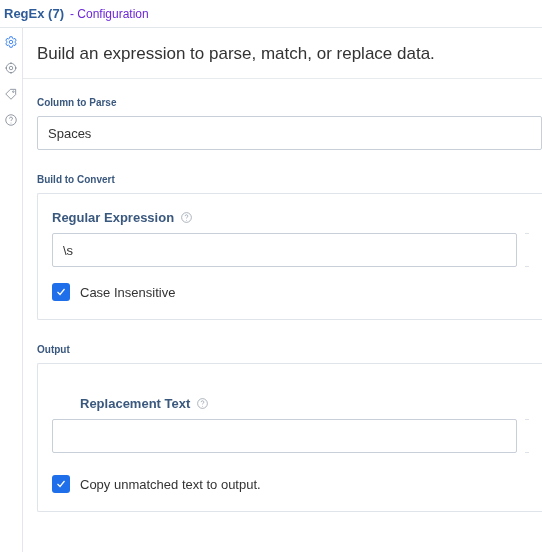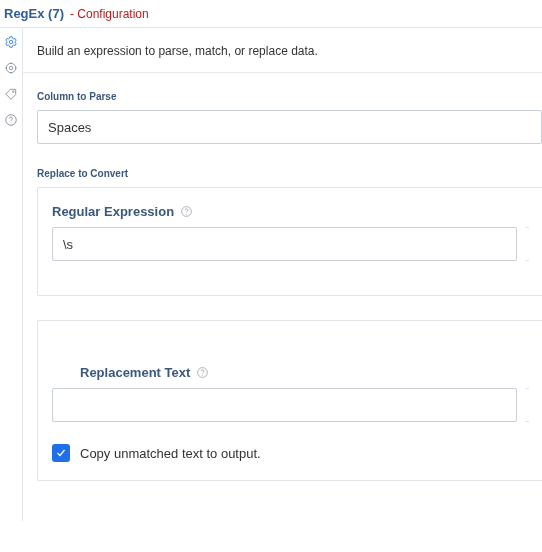--- a/index.html
+++ b/index.html
@@ -1,28 +1,28 @@
 <!DOCTYPE html>
 <html><head>
 <meta charset="utf-8">
 <style>
   * { box-sizing: border-box; margin: 0; padding: 0; }
   html, body { width: 542px; height: 552px; overflow: hidden; font-family: -apple-system, BlinkMacSystemFont, "Segoe UI", Arial, sans-serif; font-size: 13px; color: #333; background: #fff; }
   .root { width: 542px; height: 392px; display: flex; flex-direction: column; }
   .header { padding: 6px 0 6px 4px; display: flex; align-items: baseline; gap: 6px; border-bottom: 1px solid #e3e6ea; }
   .header-title { color: #2e5c99; font-weight: 600; font-size: 13px; }
-  .header-sub { color: #b91c1c; font-size: 12px; }
+  .header-sub { color: #6d28d9; font-size: 12px; }
   .body { flex: 1; display: flex; }
   .iconrail { width: 22px; display: flex; flex-direction: column; align-items: center; padding-top: 6px; gap: 10px; }
   .iconrail .ic { width: 16px; height: 16px; display:flex; align-items:center; justify-content:center; cursor:pointer; }
   .iconrail .ic svg { width:14px; height:14px; stroke:#7a8491; fill:none; stroke-width:1.4; }
   .iconrail .ic.active svg { stroke:#1f6feb; fill:#1f6feb; }
   .iconrail .ic.active svg .nofill { fill:none; }
   .main { flex:1; border-left:1px solid #e3e6ea; padding: 16px 0 16px 14px; overflow:hidden; }
-  .intro { color:#333; font-size:12px; margin-bottom:14px; }
+  .intro { color:#333; font-size:17px; margin-bottom:14px; }
   .hr { height:1px; background:#e8ebee; margin: 0 0 18px 0; margin-left:-14px; }
   .section-label { color:#3a587e; font-weight:600; font-size:10px; margin-bottom:8px; }
   .sub-label { color:#3a587e; font-weight:600; font-size:13px; margin-bottom:8px; display:flex; align-items:center; gap:5px; }
   .help-ic { width:14px; height:14px; display:inline-flex; align-items:center; justify-content:center; }
   .help-ic svg { width:13px; height:13px; stroke:#8a95a3; fill:none; stroke-width:1.3; }
   .field-input { width:100%; height:34px; border:1px solid #c8cfd8; border-radius:2px; padding:0 10px; font-size:13px; color:#333; background:#fff; }
   .select-wrap { position:relative; width:100%; }
   .select-caret { position:absolute; right:10px; top:50%; transform:translateY(-50%); pointer-events:none; width:10px; height:10px; }
   .panel { border:1px solid #dfe4ea; border-right:none; border-radius:2px 0 0 2px; padding:16px 14px 18px 14px; margin-bottom:24px; margin-left:0; }
   .row-gap { margin-bottom:16px; }
@@ -78,41 +78,50 @@
       <div class="hr"></div>
 
       <div class="col-select">
         <div class="section-label">Column to Parse</div>
         <div class="select-wrap">
           <input class="field-input" type="text" readonly="" value="Spaces" style="">
           <span class="select-caret"></span>
         </div>
       </div>
 
-      <div class="section-label">Replace to Convert</div>
+      <div class="section-label">Build to Convert</div>
       <div class="panel">
         <div class="sub-label">
           <span>Regular Expression</span>
           <span class="help-ic">
             <svg viewBox="0 0 24 24">
                 <circle cx="12" cy="12" r="9"></circle>
                 <path d="M9.5 9.5a2.5 2.5 0 1 1 3.5 2.3c-.9.4-1 .9-1 1.7"></path>
                 <circle cx="12" cy="17" r="0.8" fill="#8a95a3" stroke="none"></circle>
               </svg>
           </span>
         </div>
         <div class="regex-row row-gap">
           <input class="field-input" type="text" value="\s" style="">
           <div class="ghost-right"></div>
         </div>
+        <div class="cb-row">
+          <div class="cb">
+            <svg viewBox="0 0 24 24">
+                <path d="M5 12l5 5 9-11"></path>
+              </svg>
+          </div>
+          <span class="cb-label">Case Insensitive</span>
+        </div>
       </div>
 
+      <div class="section-label">Output</div>
       <div class="panel">
 
-        <div class="sub-label" style="margin-top:28px;padding-left:28px;">
+        <div class="sub-label" style="margin-top:16px;padding-left:28px;">
           <span>Replacement Text</span>
           <span class="help-ic">
             <svg viewBox="0 0 24 24">
                 <circle cx="12" cy="12" r="9"></circle>
                 <path d="M9.5 9.5a2.5 2.5 0 1 1 3.5 2.3c-.9.4-1 .9-1 1.7"></path>
                 <circle cx="12" cy="17" r="0.8" fill="#8a95a3" stroke="none"></circle>
               </svg>
           </span>
         </div>
         <div class="regex-row">

